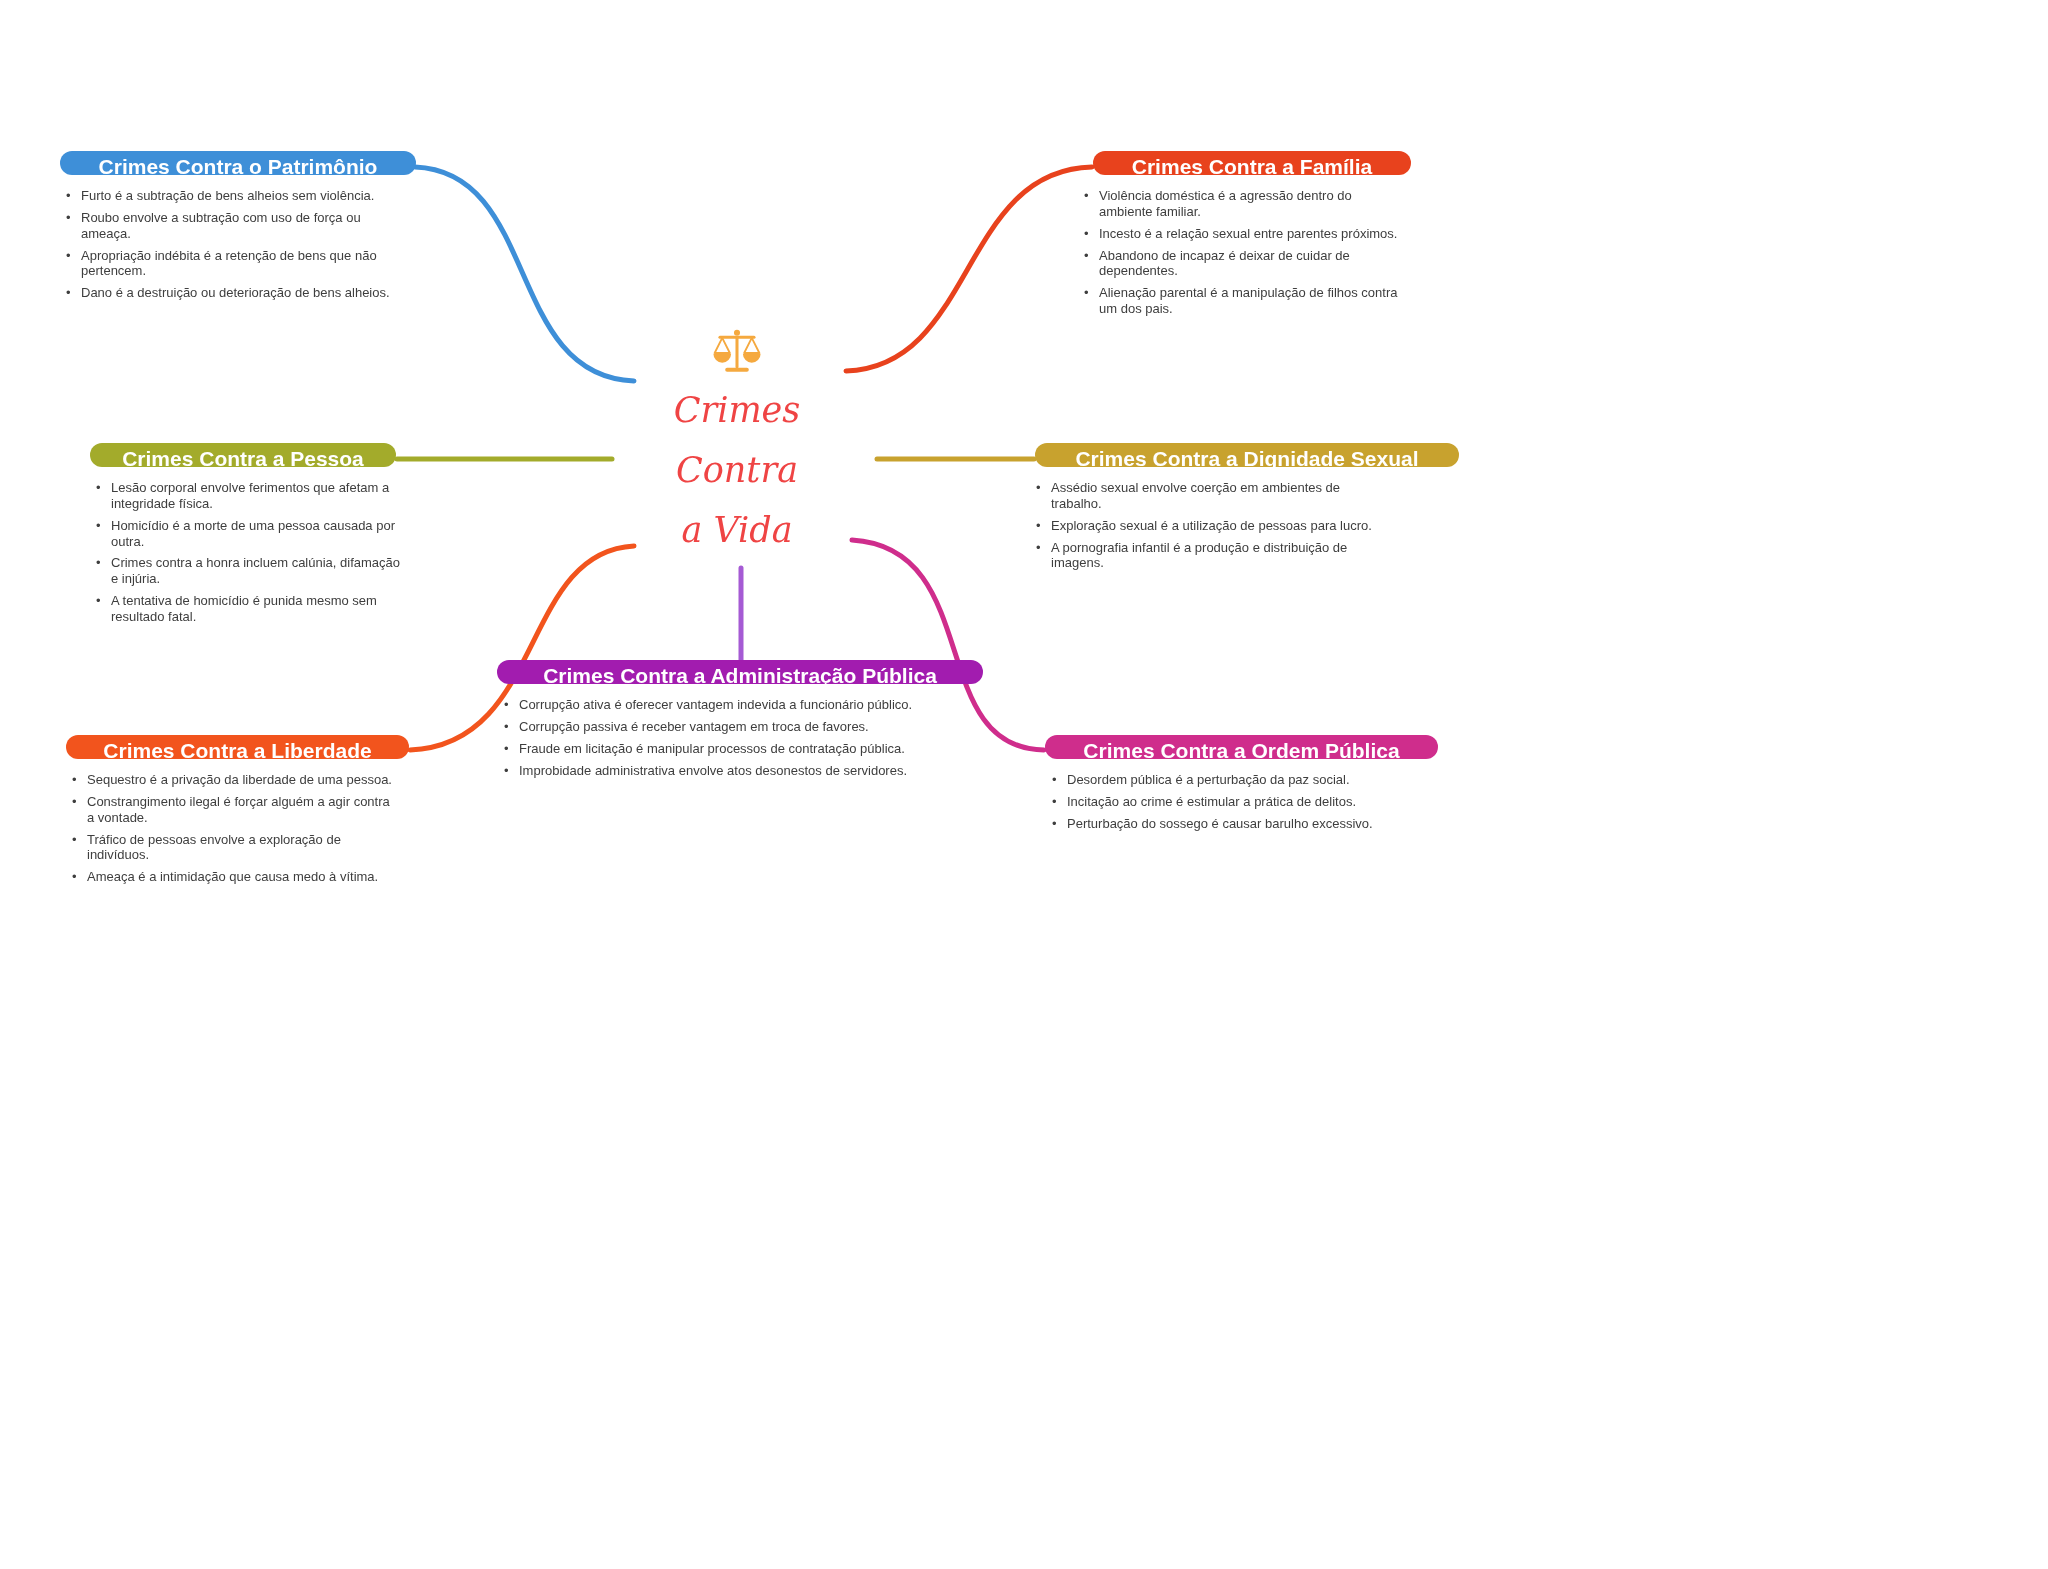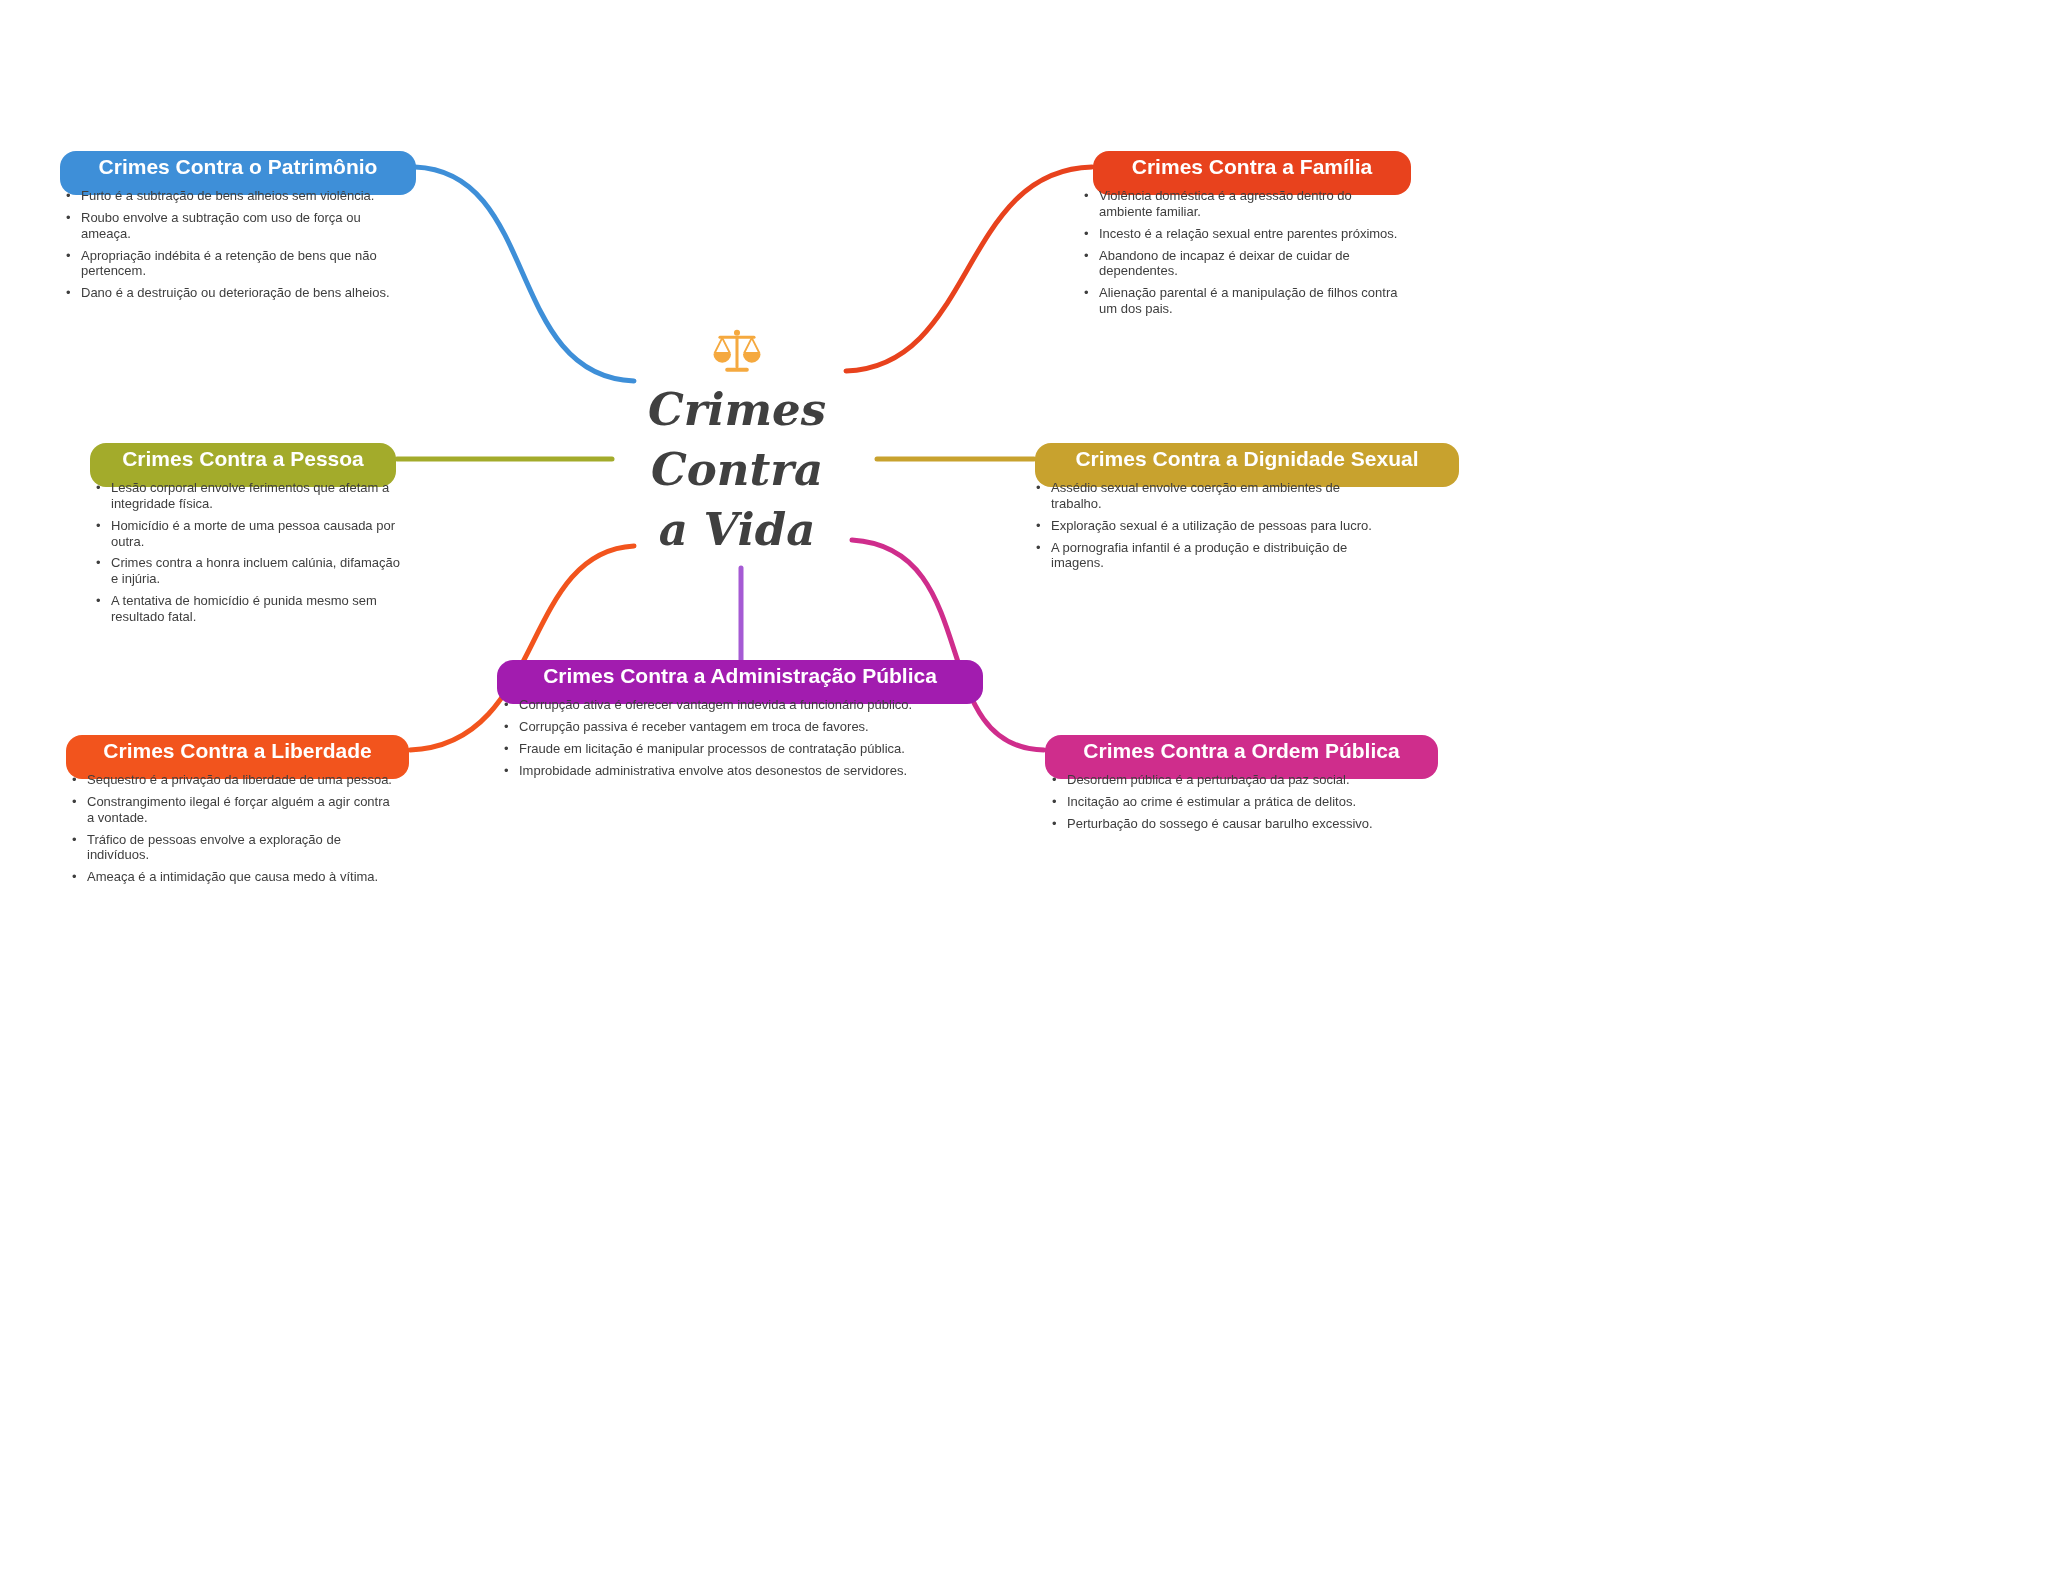--- a/index.html
+++ b/index.html
@@ -12,21 +12,21 @@
     font-family: "Liberation Sans", sans-serif;
   }
   #connectors {
     position: absolute;
     left: 0; top: 0;
     width: 2048px; height: 1569px;
     pointer-events: none;
   }
   .branch-header {
     position: absolute;
-    height: 44px;
+    height: 24px;
     border-radius: 16px;
     color: #ffffff;
     font-weight: bold;
     font-size: 21px;
     line-height: 32px;
     text-align: center;
     white-space: nowrap;
     box-sizing: border-box;
   }
   .branch-list {
@@ -74,24 +74,24 @@
     height: 54px;
   }
   .center-title {
     position: absolute;
     left: 577px;
     top: 380px;
     width: 320px;
     text-align: center;
     font-family: "DejaVu Serif", serif;
     font-style: italic;
-    font-weight: 700;
-    font-size: 45px;
+    font-weight: 400;
+    font-size: 35px;
     line-height: 60px;
-    color: #404040;
+    color: #ef4444;
   }
 </style>
 </head>
 <body>
 
 <div id="canvas">
 
   <svg id="connectors" width="2048" height="1569" viewBox="0 0 2048 1569">
     <path d="M 415 167 C 540 172, 505 376, 634 381" fill="none" stroke-width="5" stroke-linecap="round" stroke="#3e8fd8"></path>
     <path d="M 846 371 C 975 367, 960 170, 1092 167" fill="none" stroke-width="5" stroke-linecap="round" stroke="#e8421d"></path>

